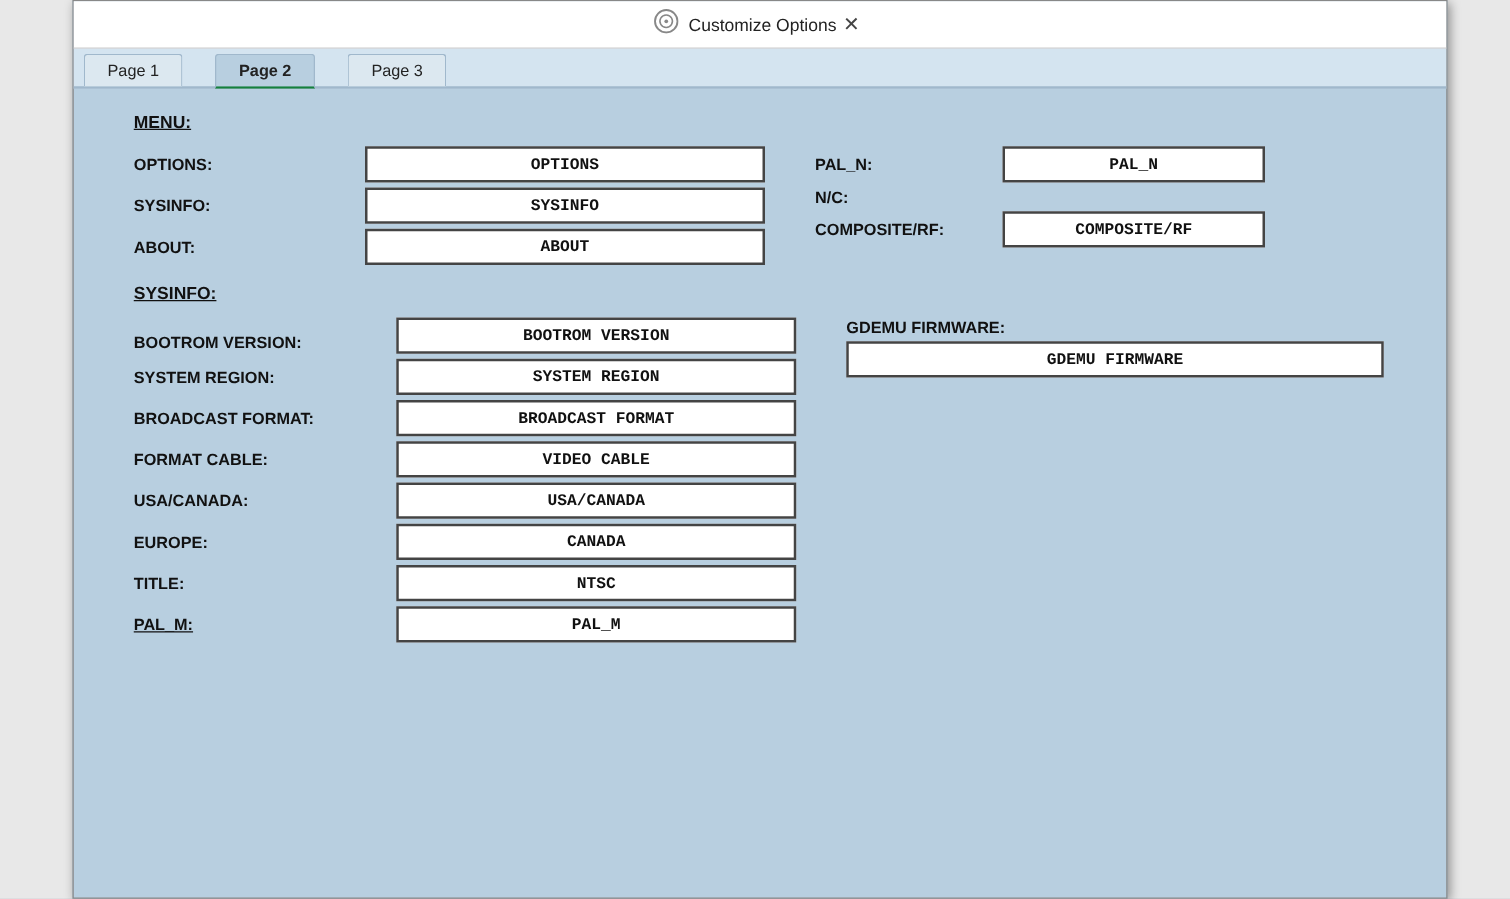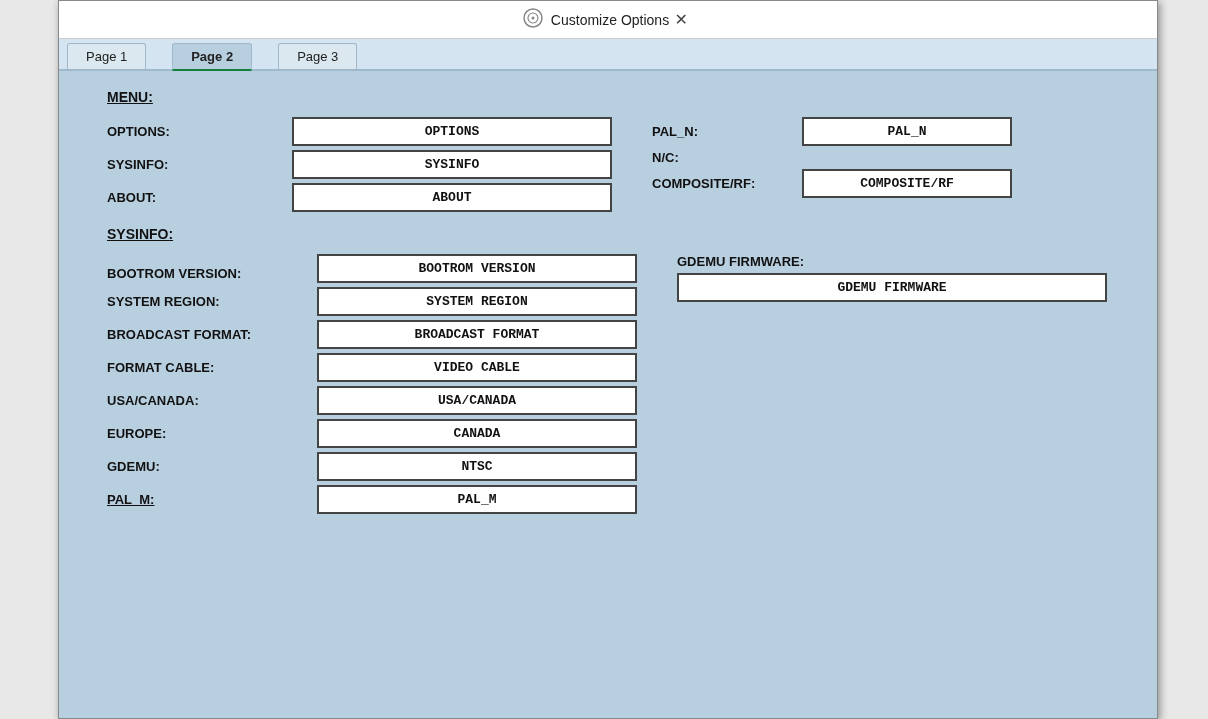--- a/index.html
+++ b/index.html
@@ -258,21 +258,21 @@
         </div>
         <div class="row-pair">
           <span class="row-label" style="min-width:210px;">USA/CANADA:</span>
           <div class="row-input">USA/CANADA</div>
         </div>
         <div class="row-pair">
           <span class="row-label" style="min-width:210px;">EUROPE:</span>
           <div class="row-input">CANADA</div>
         </div>
         <div class="row-pair">
-          <span class="row-label" style="min-width:210px;">GDEMU:</span>
+          <span class="row-label" style="min-width:210px;">TITLE:</span>
           <div class="row-input">NTSC</div>
         </div>
         <div class="row-pair">
           <span class="row-label" style="min-width:210px;text-decoration:underline;">PAL_M:</span>
           <div class="row-input">PAL_M</div>
         </div>
       </div>
 
       <div>
         <div class="row-pair">

